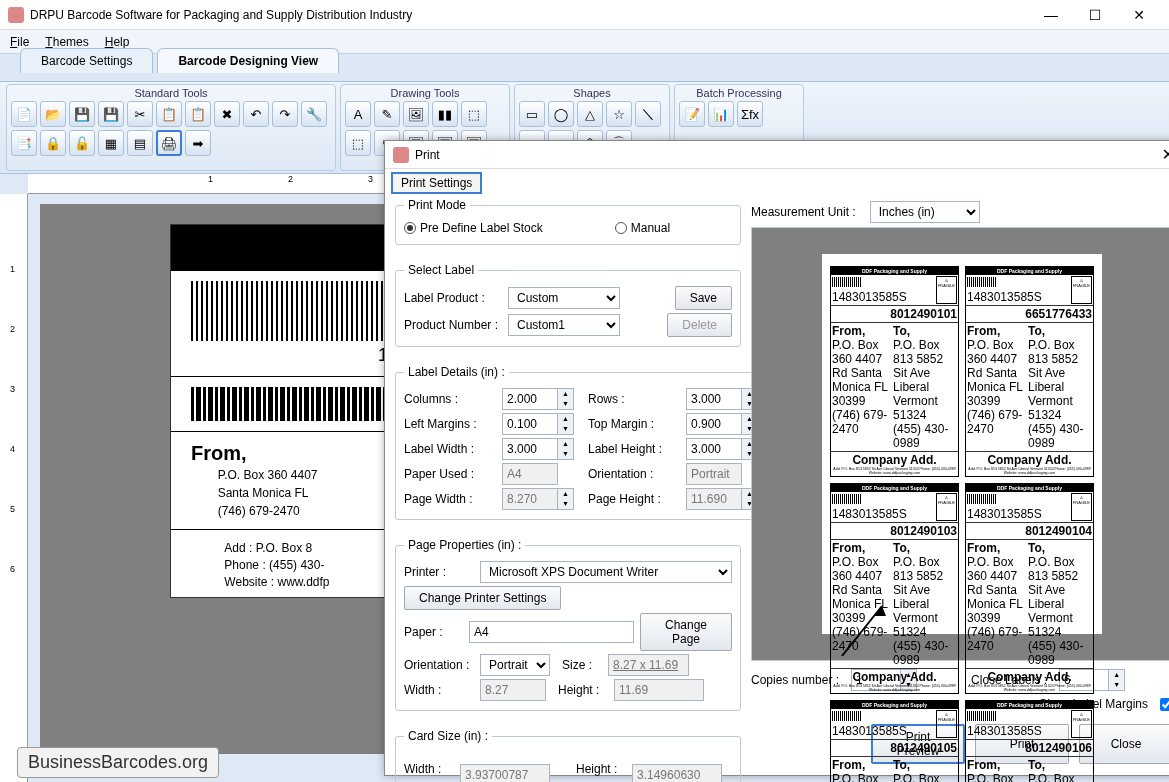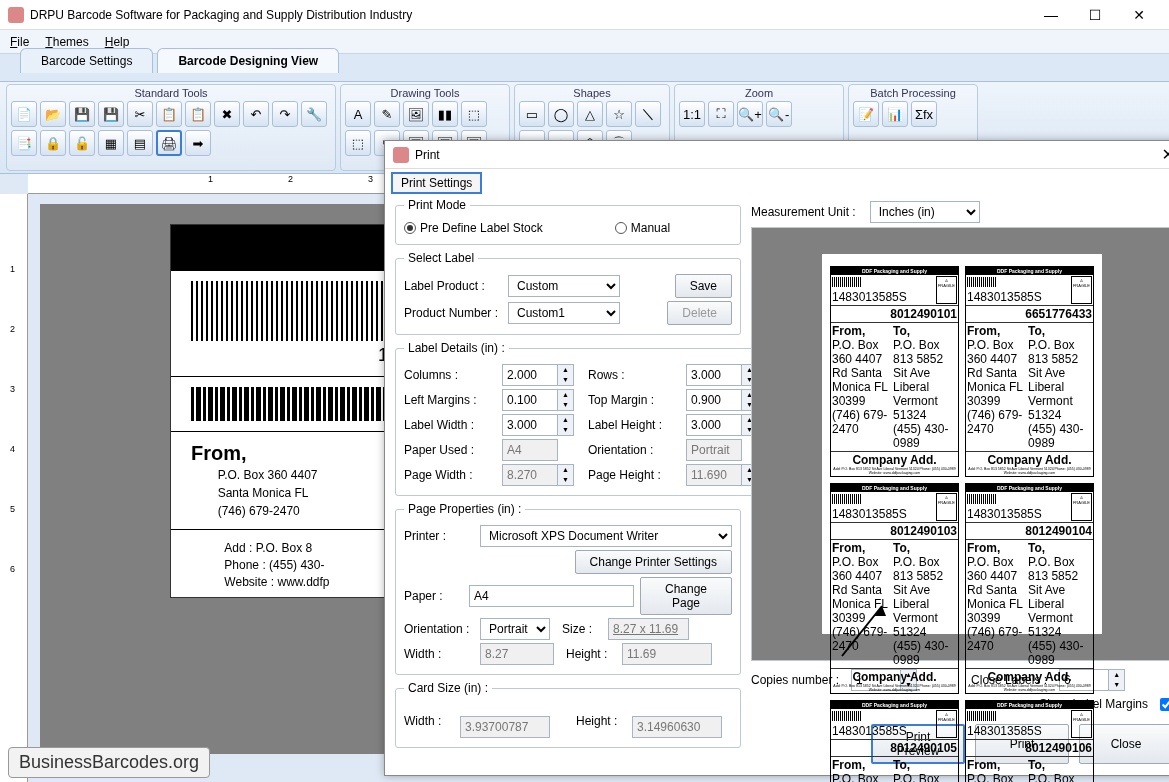--- a/index.html
+++ b/index.html
@@ -38,30 +38,30 @@
 .label-card .hdr { background: #000; color: #fff; text-align: center; padding: 10px; font-size: 22px; font-weight: bold; }
 .label-card .bc1 { padding: 10px 20px; text-align: center; }
 .label-card .bc1 .bars { height: 60px; background: repeating-linear-gradient(90deg,#000 0 2px,#fff 2px 5px); margin-bottom: 4px; width: 60%; }
 .label-card .bc2 { padding: 10px 20px; border-top: 1px solid #000; }
 .label-card .bc2 .bars { height: 34px; background: repeating-linear-gradient(90deg,#000 0 3px,#fff 3px 5px,#000 5px 10px,#fff 10px 12px); width: 50%; }
 .label-card .from { padding: 10px 20px; border-top: 1px solid #000; font-size: 16px; }
 .label-card .from b { font-size: 20px; }
 .label-card .company { padding: 8px 20px; border-top: 1px solid #000; font-size: 15px; }
 
 
-.watermark { position: absolute; bottom: 4px; left: 8px; background: #f2f2f2; border: 1px solid #999; border-radius: 4px; padding: 4px 10px; font-size: 18px; color: #333; z-index: 200; }
+.watermark { position: absolute; bottom: 4px; left: 17px; background: #f2f2f2; border: 1px solid #999; border-radius: 4px; padding: 4px 10px; font-size: 18px; color: #333; z-index: 200; }
 
 
 .dialog { position: absolute; top: 140px; left: 384px; width: 800px; height: 636px; background: #fff; border: 1px solid #888; box-shadow: 0 0 8px rgba(0,0,0,0.3); z-index: 100; }
 .dialog .dtitle { height: 28px; display: flex; align-items: center; padding: 0 8px; border-bottom: 1px solid #ddd; }
 .dialog .dtitle .dicon { width: 16px; height: 16px; background: #d88; border-radius: 3px; margin-right: 6px; }
 .dialog .dtitle .x { margin-left: auto; font-size: 16px; }
 .dialog .dtab { display: inline-block; border: 2px solid #3b7dd8; padding: 2px 8px; margin: 3px 0 0 6px; background: #f5f5f5; }
 .dialog .body { display: flex; padding: 4px 10px 10px 10px; gap: 10px; height: calc(100% - 54px); }
-.leftcol { width: 346px; display: flex; flex-direction: column; gap: 6px; }
+.leftcol { width: 346px; display: flex; flex-direction: column; gap: 18px; }
 .rightcol { flex: 1; display: flex; flex-direction: column; }
 fieldset { border: 1px solid #c0c8d2; border-radius: 3px; padding: 6px 8px; }
 legend { font-size: 12px; padding: 0 4px; }
 .row { display: flex; align-items: center; gap: 6px; margin: 3px 0; }
 .row label { font-size: 12px; }
 .row .lab { width: 98px; }
 .row .lab2 { width: 92px; }
 input[type=text], select { border: 1px solid #a8b4c4; padding: 2px 4px; height: 22px; font-size: 12px; background: #fff; }
 input[type=text].num { width: 56px; }
 input[type=text].num2 { width: 70px; margin-top: 12px; }
@@ -159,29 +159,20 @@
       <div class="ricon">◯</div>
       <div class="ricon">△</div>
       <div class="ricon">☆</div>
       <div class="ricon">＼</div>
       <div class="ricon">↗</div>
       <div class="ricon">◇</div>
       <div class="ricon">⬠</div>
       <div class="ricon">⌒</div>
     </div>
   </div>
-  <div class="rgroup" style="width:170px">
-    <div class="glabel">Zoom</div>
-    <div class="icons">
-      <div class="ricon">1:1</div>
-      <div class="ricon">⛶</div>
-      <div class="ricon">🔍+</div>
-      <div class="ricon">🔍-</div>
-    </div>
-  </div>
   <div class="rgroup" style="width:130px">
     <div class="glabel">Batch Processing</div>
     <div class="icons">
       <div class="ricon">📝</div>
       <div class="ricon">📊</div>
       <div class="ricon">Σfx</div>
     </div>
   </div>
 </div>
 
@@ -342,37 +333,37 @@
               </div>
             </div>
         </div>
       </fieldset>
       <fieldset>
         <legend>Page Properties (in) :</legend>
         <div class="row">
           <label style="width:70px">Printer :</label>
           <select style="flex:1"><option>Microsoft XPS Document Writer</option></select>
         </div>
-        <div class="row" style="justify-content:flex-end">
+        <div class="row" style="">
           <button class="btn">Change Printer Settings</button>
         </div>
         <div class="row">
           <label style="width:70px">Paper :</label>
           <input type="text" style="flex: 1 1 0%;" value="A4">
           <button class="btn">Change Page</button>
         </div>
         <div class="row">
           <label style="width:70px">Orientation :</label>
           <select style="width:70px"><option>Portrait</option></select>
           <label style="width:40px;margin-left:6px">Size :</label>
           <input type="text" readonly="" style="width: 81px; text-decoration: underline;" value="8.27 x 11.69">
         </div>
         <div class="row">
           <label style="width:70px">Width :</label>
-          <input type="text" readonly="" style="width: 74px;" value="8.27">
+          <input type="text" readonly="" style="width: 66px;" value="8.27">
           <label style="width:50px;margin-left:6px">Height :</label>
           <input type="text" readonly="" style="width: 90px;" value="11.69">
         </div>
       </fieldset>
       <fieldset>
         <legend>Card Size (in) :</legend>
         <div class="row">
           <label style="width:50px">Width :</label>
           <input type="text" readonly="" class="num2" style="width: 90px;" value="3.93700787">
           <label style="width:50px;margin-left:20px">Height :</label>

